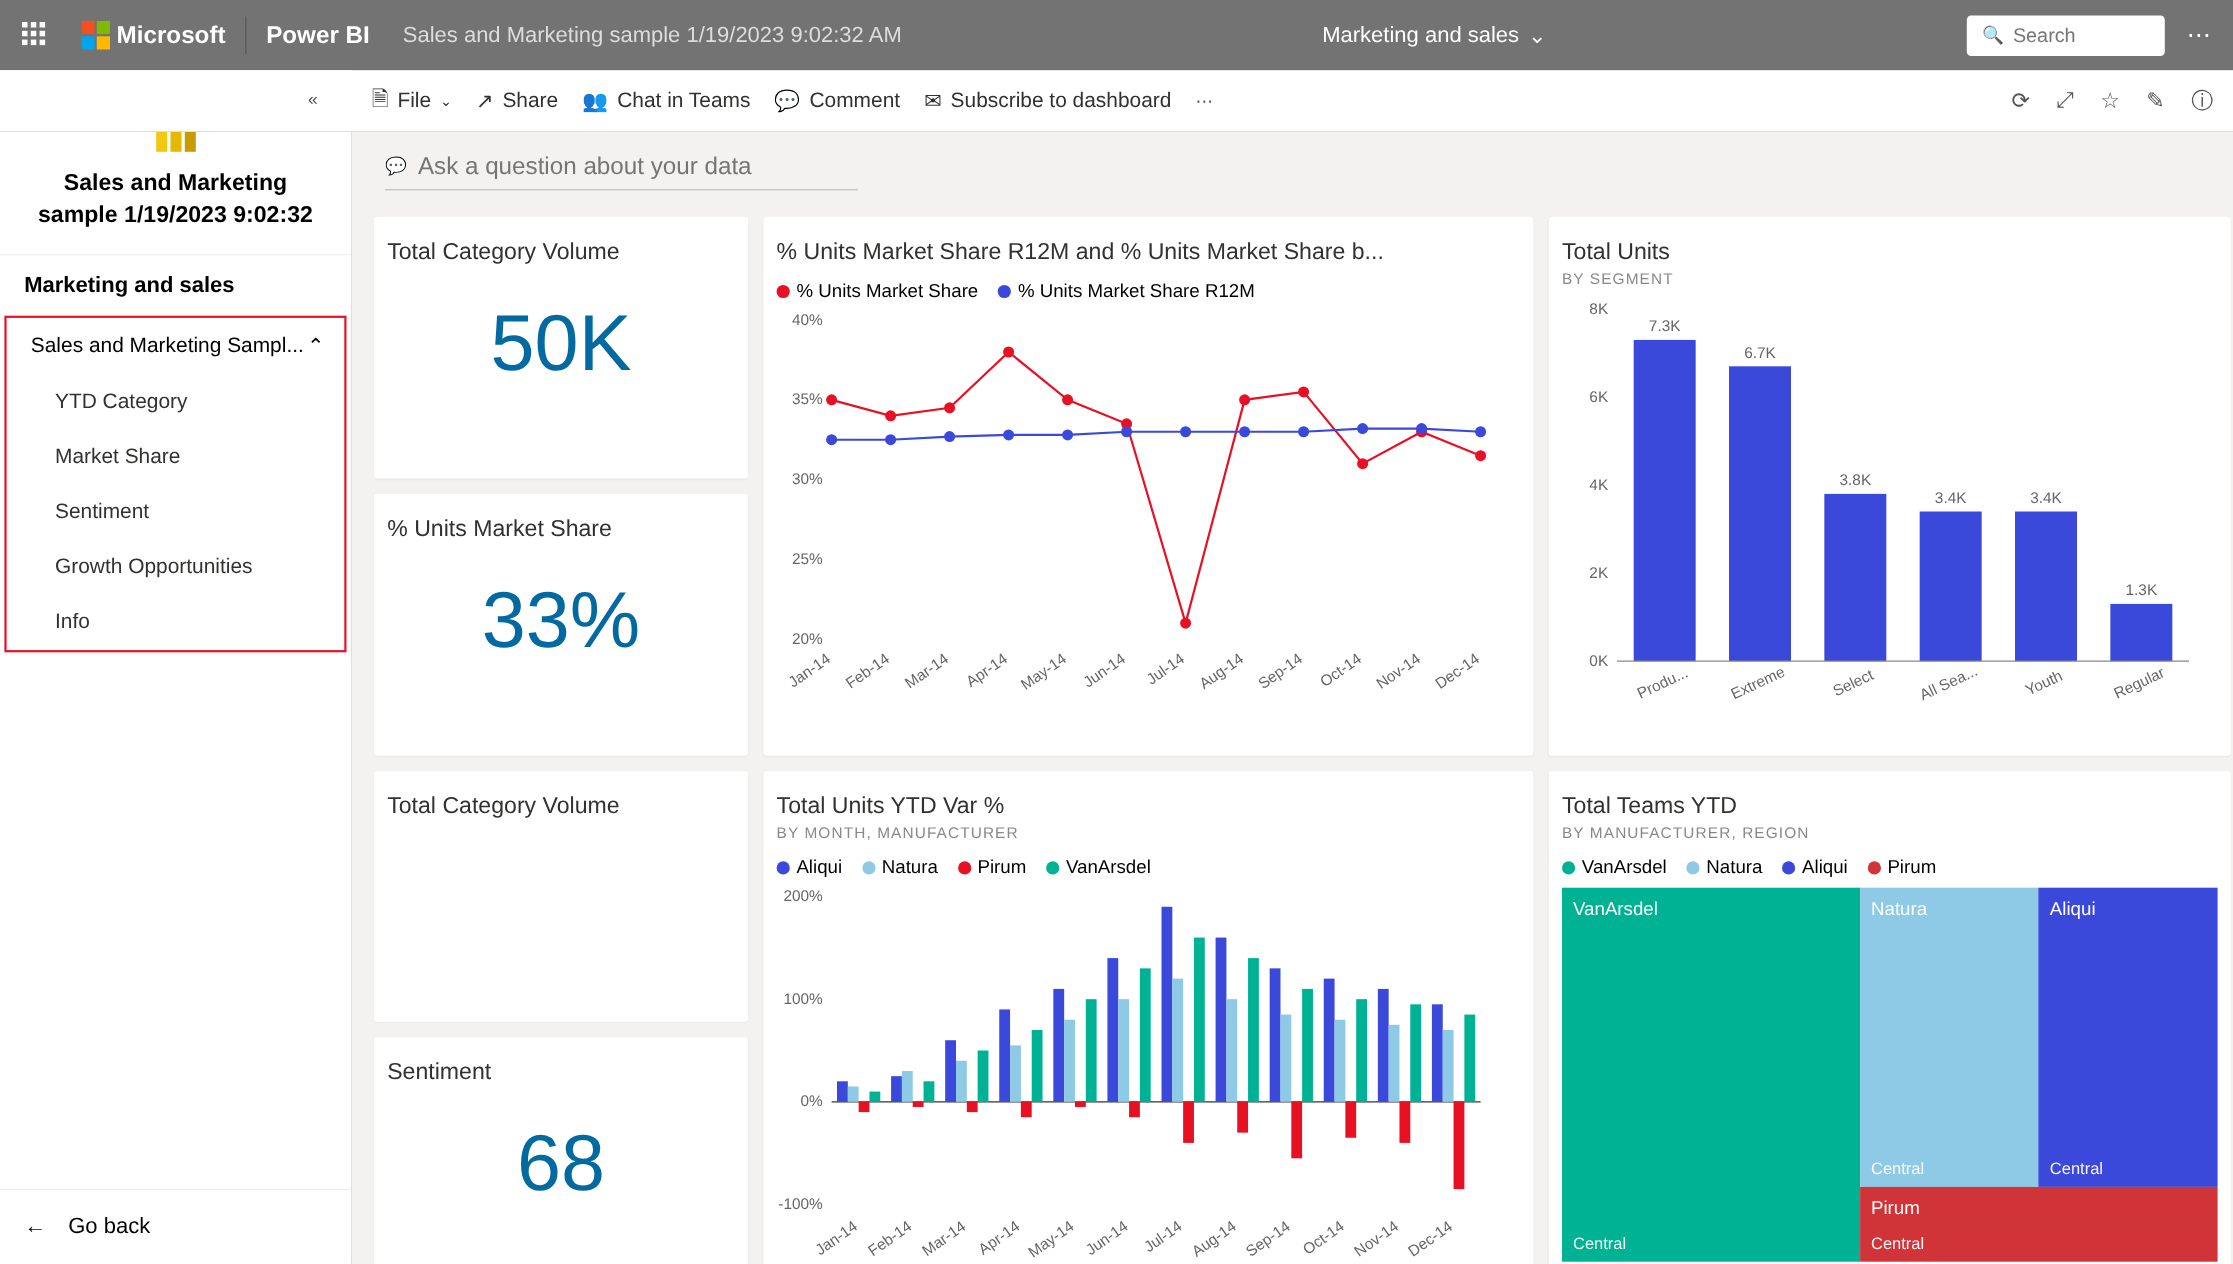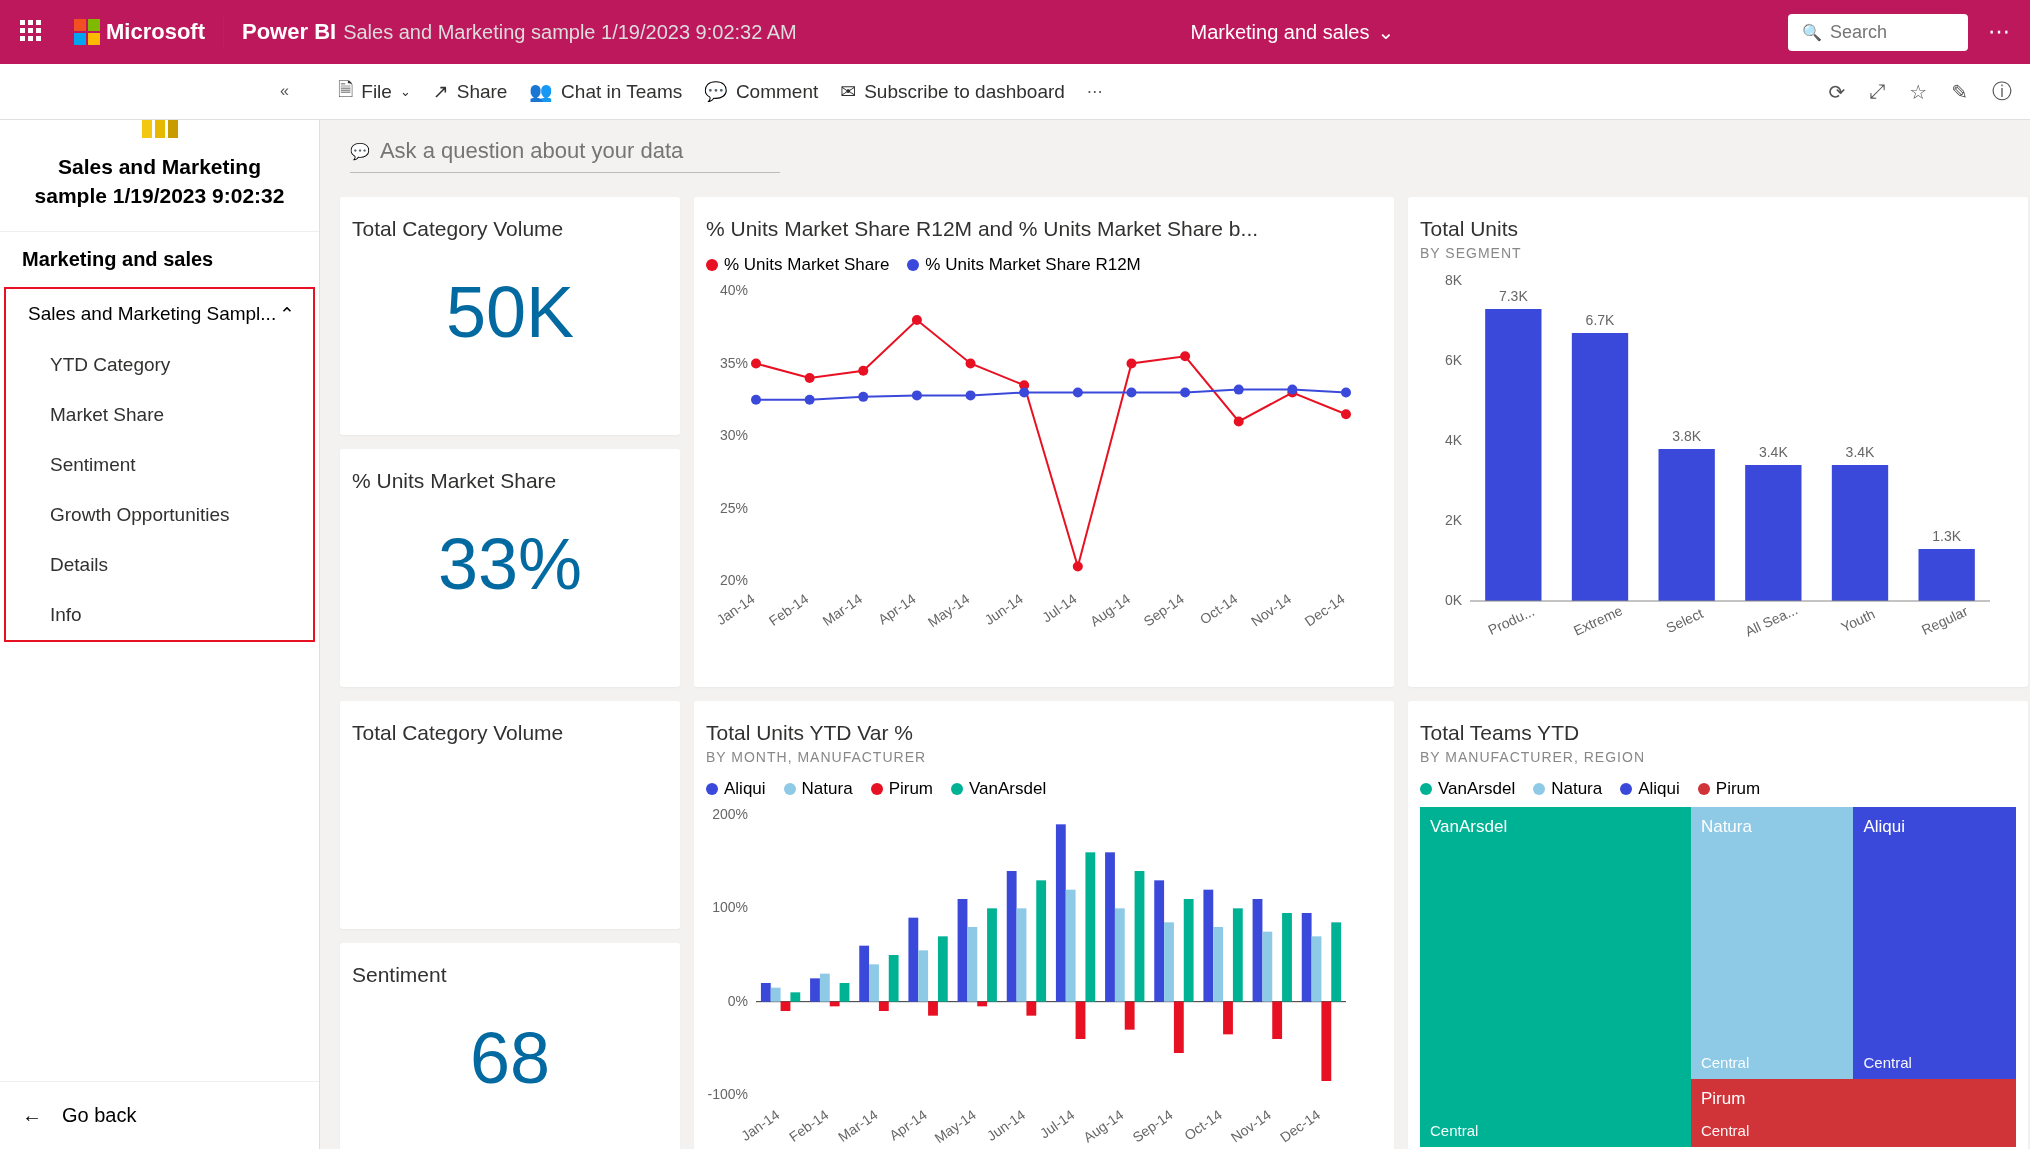--- a/index.html
+++ b/index.html
@@ -1,29 +1,29 @@
 <!DOCTYPE html>
 <html><head>
 <meta charset="utf-8">
 <style>
 * { box-sizing: border-box; margin: 0; padding: 0; font-family: 'Segoe UI', Tahoma, sans-serif; }
 body { background: #f3f2f1; overflow: hidden; width: 2030px; height: 1149px; }
 
 
-.top-bar { background: #be185d; height: 64px; display: flex; align-items: center; color: #fff; padding: 0 20px; }
+.top-bar { background: #737373; height: 64px; display: flex; align-items: center; color: #fff; padding: 0 20px; }
 .waffle { width: 24px; height: 24px; display: grid; grid-template-columns: repeat(3,5px); grid-template-rows: repeat(3,5px); gap: 3px; cursor: pointer; }
 .waffle div { background: #fff; }
 .ms-logo { display: flex; align-items: center; margin-left: 30px; gap: 6px; }
 .ms-logo-squares { width: 26px; height: 26px; display: grid; grid-template-columns: 1fr 1fr; grid-template-rows: 1fr 1fr; gap: 2px; }
 .ms-logo-squares div:nth-child(1){background:#f25022;} .ms-logo-squares div:nth-child(2){background:#7fba00;}
 .ms-logo-squares div:nth-child(3){background:#00a4ef;} .ms-logo-squares div:nth-child(4){background:#ffb900;}
 .ms-text { font-size: 22px; font-weight: 600; }
 .divider { width: 1px; height: 34px; background: #555; margin: 0 18px; }
 .pbi-text { font-size: 22px; font-weight: 600; }
-.ws-name { font-size: 20px; margin-left: 7px; color: #ddd; }
+.ws-name { font-size: 20px; margin-left: 30px; color: #ddd; }
 .top-center { margin-left: auto; display: flex; align-items: center; font-size: 20px; gap: 8px; cursor: pointer; }
 .top-right { margin-left: auto; display: flex; align-items: center; gap: 20px; }
 .search-box { background: #fff; border-radius: 4px; display: flex; align-items: center; padding: 8px 14px; width: 180px; }
 .search-box input { border: none; outline: none; font-size: 18px; width: 100%; background: transparent; color: #333; }
 .more-dots { color: #fff; font-size: 22px; cursor: pointer; }
 
 
 .toolbar { background: #fff; height: 56px; display: flex; align-items: center; padding: 0 18px; border-bottom: 1px solid #e1dfdd; position: relative; }
 .collapse-btn { position: absolute; left: 280px; top: 18px; cursor: pointer; color: #555; }
 .tool-left { display: flex; align-items: center; gap: 22px; margin-left: 320px; }
@@ -124,21 +124,20 @@
   <div class="sidebar-section">Marketing and sales</div>
   <div class="report-box">
     <div class="report-head">
       <span>Sales and Marketing Sampl...</span>
       <span>⌃</span>
     </div>
     <div class="report-item">YTD Category</div>
     <div class="report-item">Market Share</div>
     <div class="report-item">Sentiment</div>
     <div class="report-item">Growth Opportunities</div>
-    <div class="report-item">Details</div>
     <div class="report-item">Info</div>
   </div>
   <div class="go-back">
     <span>←</span>
     <span>Go back</span>
   </div>
 </div>
 
 <div class="toolbar">
   <span class="collapse-btn">«</span>

